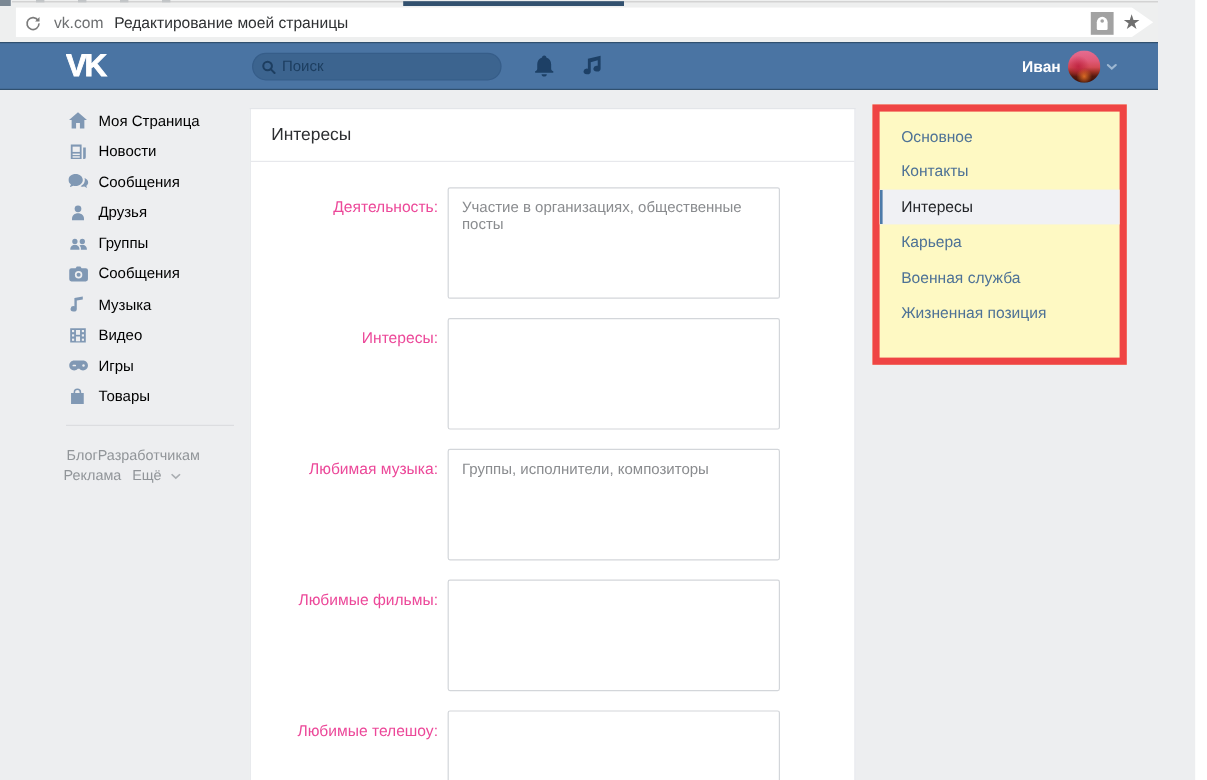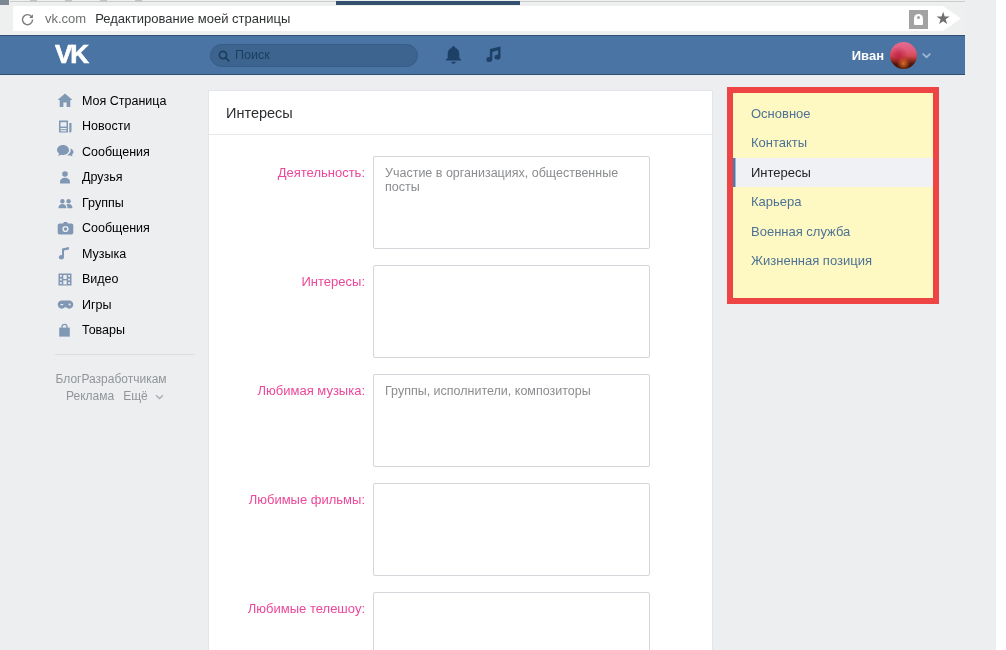--- a/index.html
+++ b/index.html
@@ -218,19 +218,19 @@
     <div class="rmi">Основное</div>
     <div class="rmi">Контакты</div>
     <div class="rmi act">Интересы</div>
     <div class="rmi">Карьера</div>
     <div class="rmi">Военная служба</div>
     <div class="rmi">Жизненная позиция</div>
   </div>
 
   <div id="navdivider"></div>
   <div class="foot" style="left:55.5px; top:372px;">Блог<span style="">Разработчикам</span></div>
-  <div class="foot" style="left:66px; top:389px;">Реклама<span style="margin-left:9px;">Ещё</span>
+  <div class="foot" style="left:53px; top:389px;">Реклама<span style="margin-left:9px;">Ещё</span>
     <svg style="margin-left:4px" width="9" height="6" viewBox="0 0 9 6">
         <path d="M1 1.2 L4.5 4.5 L8 1.2" fill="none" stroke="#a9adb1" stroke-width="1.4"></path>
       </svg>
   </div>
 
 </div>
 
 </body></html>

